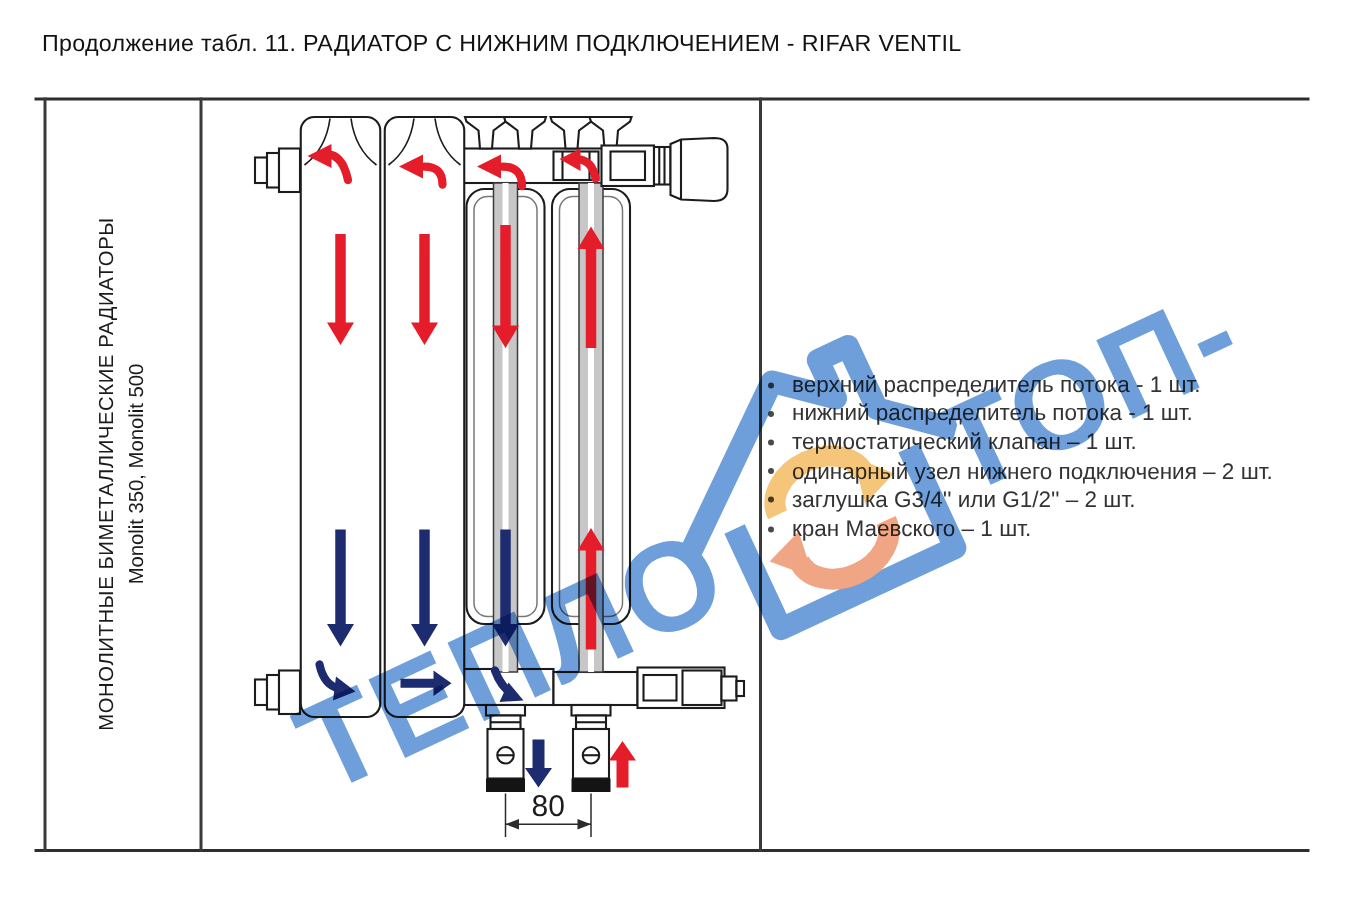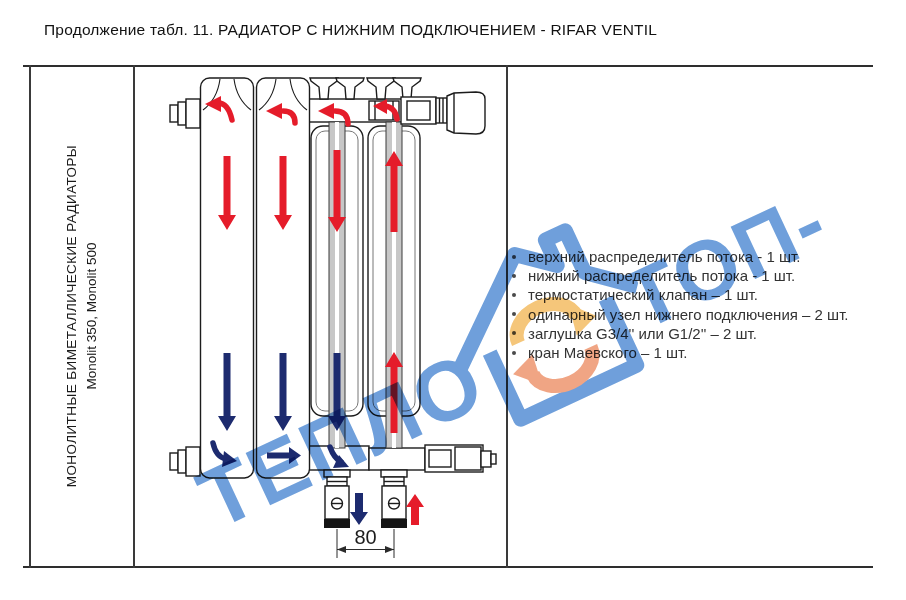--- a/index.html
+++ b/index.html
@@ -1,19 +1,19 @@
 <!DOCTYPE html>
 <html><head>
 <meta charset="utf-8">
 <style>
   html,body{margin:0;padding:0;background:#fff;}
   body{width:906px;height:600px;position:relative;overflow:hidden;
        font-family:"Liberation Sans",sans-serif;}
 
-  .title{position:absolute;left:44px;top:21px;font-size:15.5px;color:#121212;
+  .title{position:absolute;left:28px;top:21px;font-size:15.5px;color:#121212;
          letter-spacing:.2px;white-space:nowrap;z-index:3;}
 
   .line{position:absolute;background:#2e2e2e;z-index:3;}
   .line.h{height:2px;}
   .line.v{width:1.5px;background:#3a3a3a;}
 
   .rowlabel{position:absolute;left:81px;top:316px;z-index:2;
             transform:translate(-50%,-50%) rotate(-90deg);
             text-align:center;white-space:nowrap;color:#1a1a1a;}
   .rowlabel .l1{font-size:13.5px;letter-spacing:.4px;}

